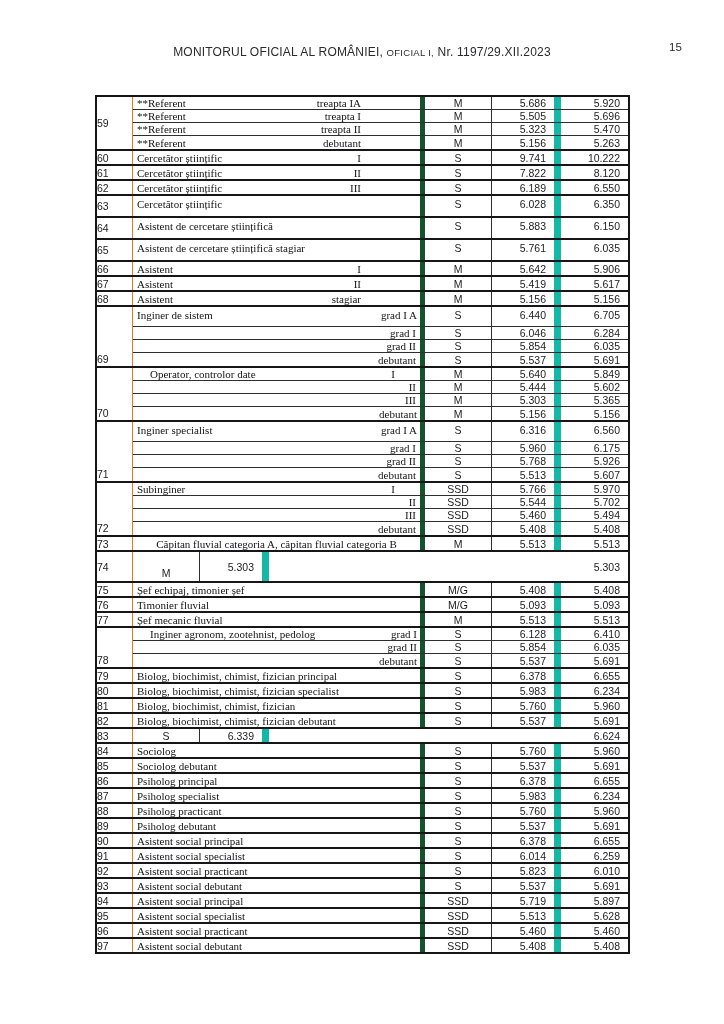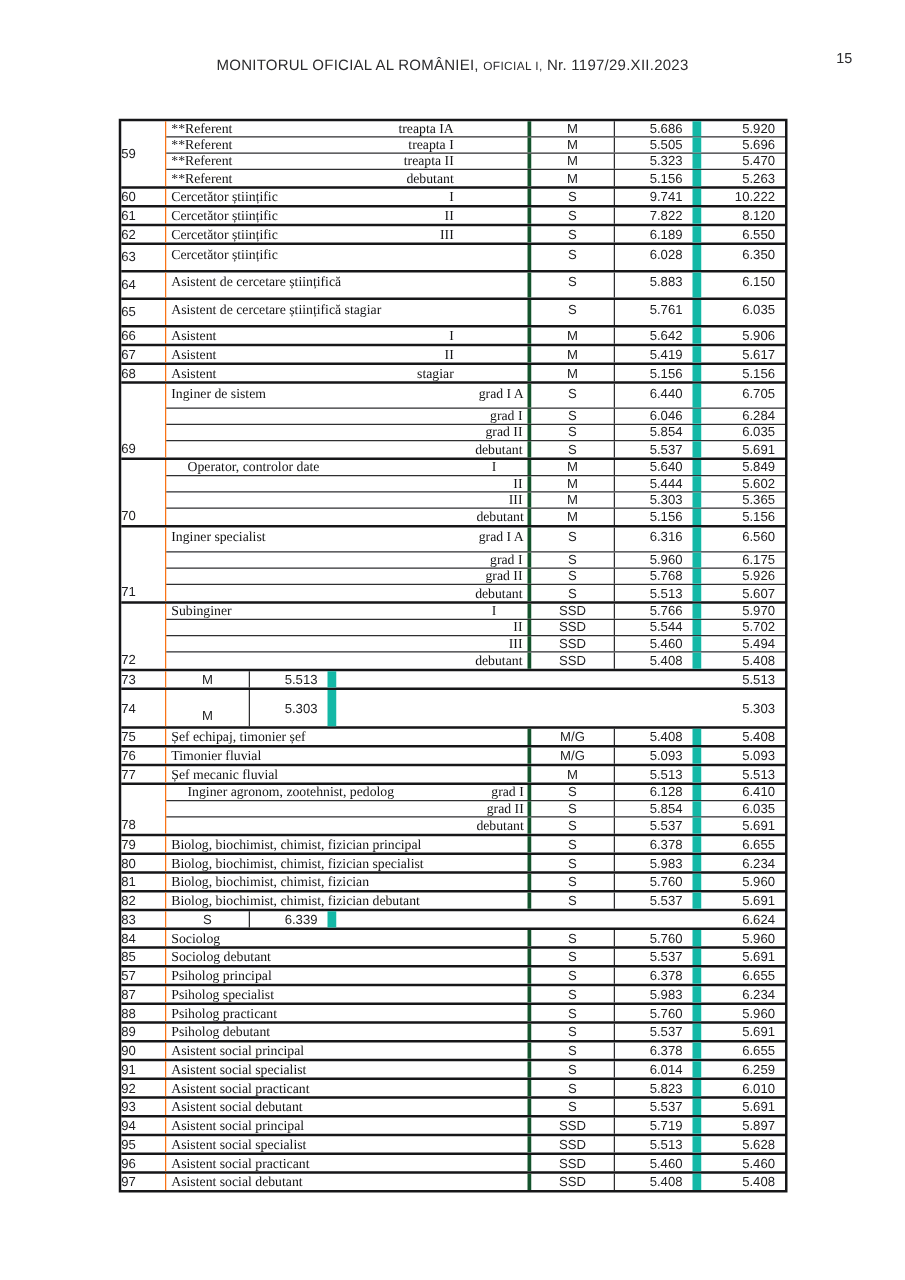--- a/index.html
+++ b/index.html
@@ -38,21 +38,21 @@
 
   .trow{display:flex;box-sizing:border-box;height:13px;border-bottom:1px solid #2e2e30;}
   .trow:last-child{border-bottom:none;}
   .trow.h-tall{height:20px;}
   .trow.h-dbl{height:29px;}
 
   .tcell{box-sizing:border-box;display:flex;align-items:center;overflow:hidden;}
   .h-tall .tcell{align-items:flex-start;padding-top:2px;}
 
   .title{
-    flex:0 0 292px;min-width:0;border-right:3px solid #14532d;
+    flex:0 0 292px;min-width:0;border-right:5px solid #14532d;
     padding-left:4px;padding-right:3px;justify-content:space-between;
     font-family:"Liberation Serif",serif;font-size:11px;color:#141416;
   }
   .title.ta-center{justify-content:center;}
   .title.ta-indent{padding-left:17px;}
   .jobtitle{line-height:12px;}
   .grade{white-space:nowrap;flex-shrink:0;font-family:"Liberation Serif",serif;}
   .gs-inset{margin-right:56px;}
   .gs-mid{margin-right:22px;}
   .gs-near{margin-right:0;}
@@ -436,20 +436,24 @@
             <div class="tcell val v2">5.408</div>
           </div>
         </div>
       </div>
       <div class="group">
         <div class="numcell pos-center">
           <div class="num">73</div>
         </div>
         <div class="grows">
           <div class="trow h-std">
+            <div class="tcell title ta-center">
+              <div class="jobtitle">Căpitan fluvial categoria A, căpitan fluvial categoria B</div>
+              <div class="grade gs-flush"></div>
+            </div>
             <div class="tcell level">M</div>
             <div class="tcell val v1">5.513</div>
             <div class="tcell val v2">5.513</div>
           </div>
         </div>
       </div>
       <div class="group">
         <div class="numcell pos-center">
           <div class="num">74</div>
         </div>
@@ -646,21 +650,21 @@
               <div class="grade gs-flush"></div>
             </div>
             <div class="tcell level">S</div>
             <div class="tcell val v1">5.537</div>
             <div class="tcell val v2">5.691</div>
           </div>
         </div>
       </div>
       <div class="group">
         <div class="numcell pos-center">
-          <div class="num">57</div>
+          <div class="num">86</div>
         </div>
         <div class="grows">
           <div class="trow h-std">
             <div class="tcell title">
               <div class="jobtitle">Psiholog principal</div>
               <div class="grade gs-flush"></div>
             </div>
             <div class="tcell level">S</div>
             <div class="tcell val v1">6.378</div>
             <div class="tcell val v2">6.655</div>

